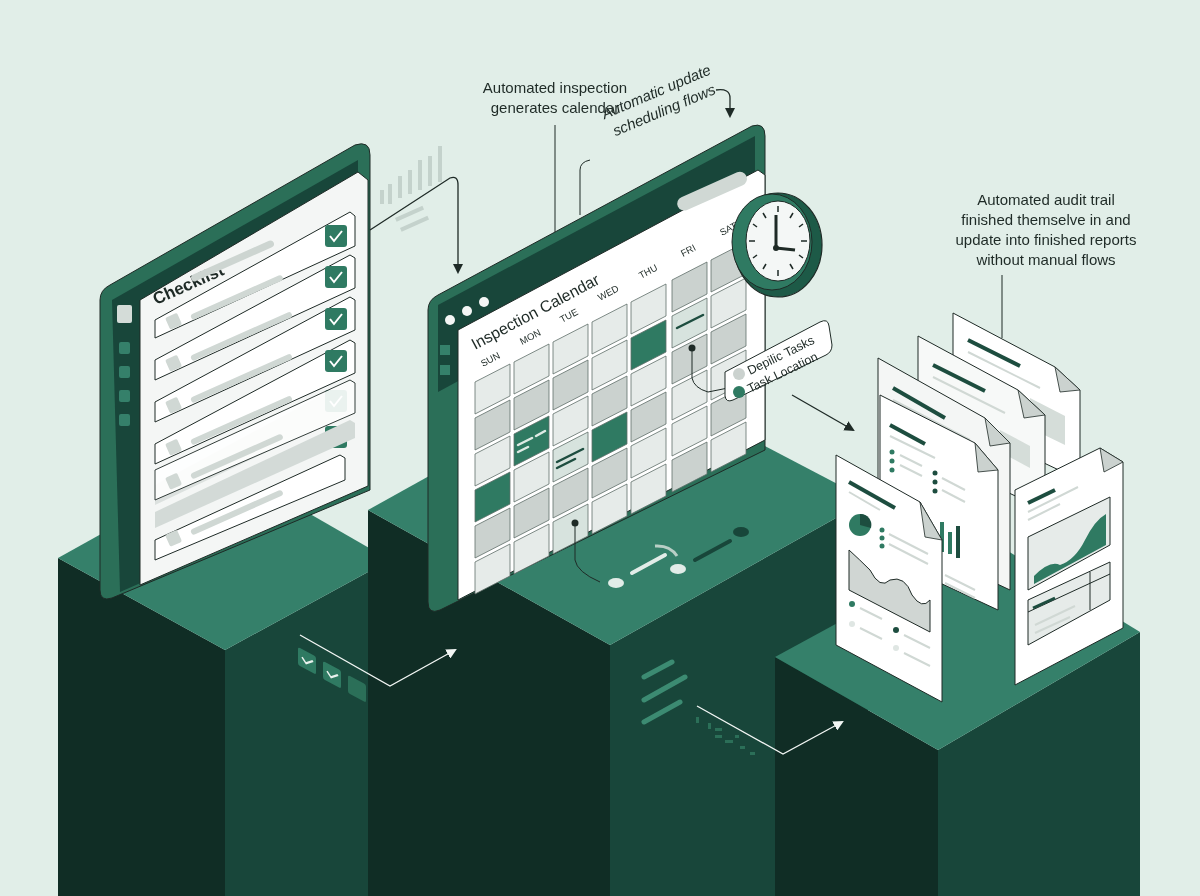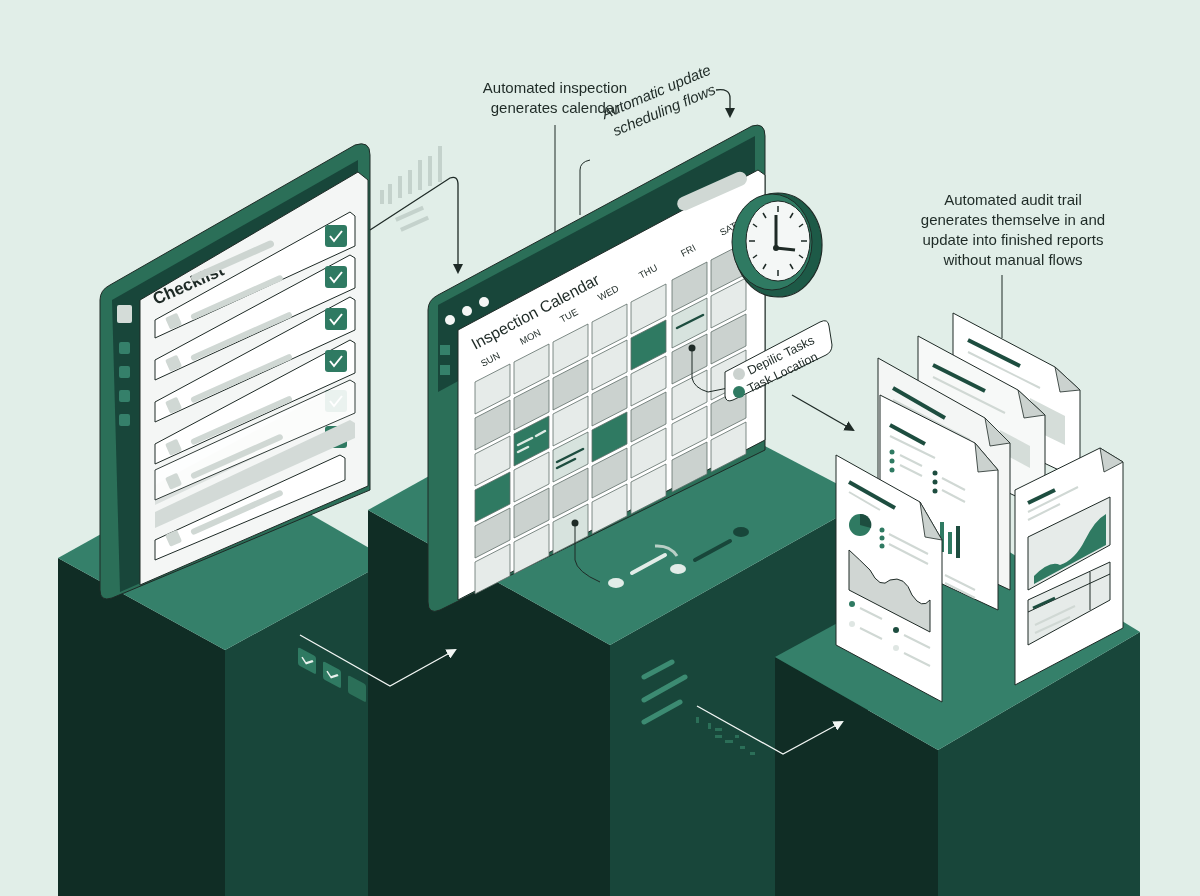--- a/index.html
+++ b/index.html
@@ -400,18 +400,18 @@
 <div class="lbl" style="left:470px; top:78px; width:170px;">
   <div>Automated inspection</div>
   <div>generates calendar</div>
 </div>
 
 <div class="lbl" style="left:588px; top:110px; width:140px; transform: rotate(-23deg); transform-origin: left top; font-style: italic;">
   <div>Automatic update</div>
   <div>scheduling flows</div>
 </div>
 
-<div class="lbl" style="left:913px; top:190px; width:200px;">
+<div class="lbl" style="left:946px; top:190px; width:200px;">
   <div>Automated audit trail</div>
-  <div>generates themselve in and</div>
+  <div>finished themselve in and</div>
   <div>update into finished reports</div>
   <div>without manual flows</div>
 </div>
 
 </body></html>

